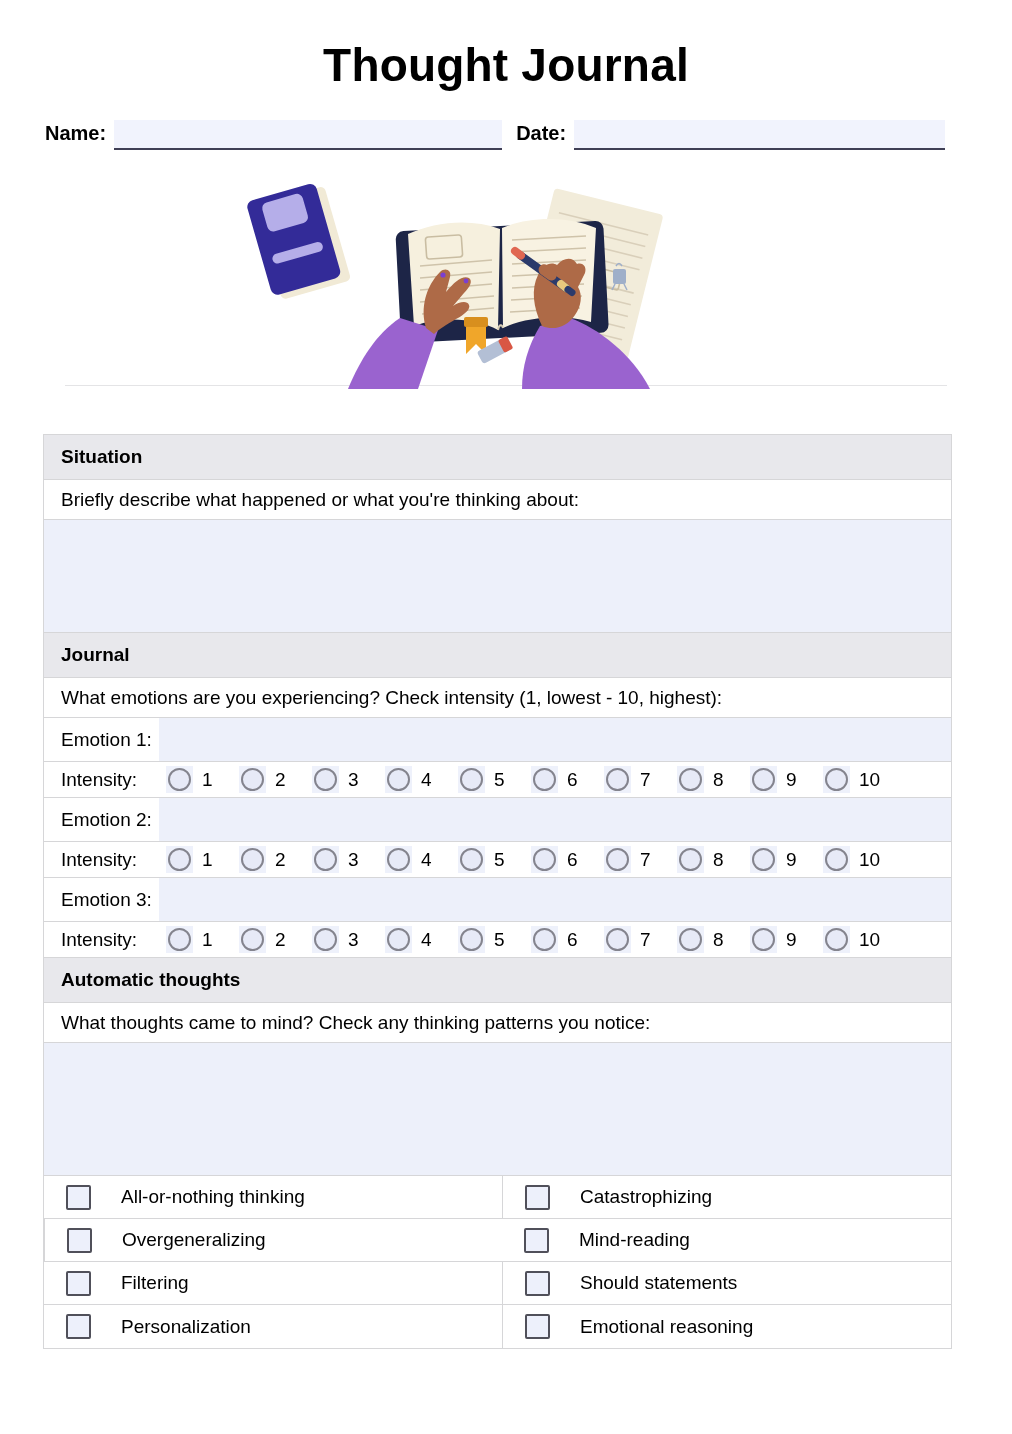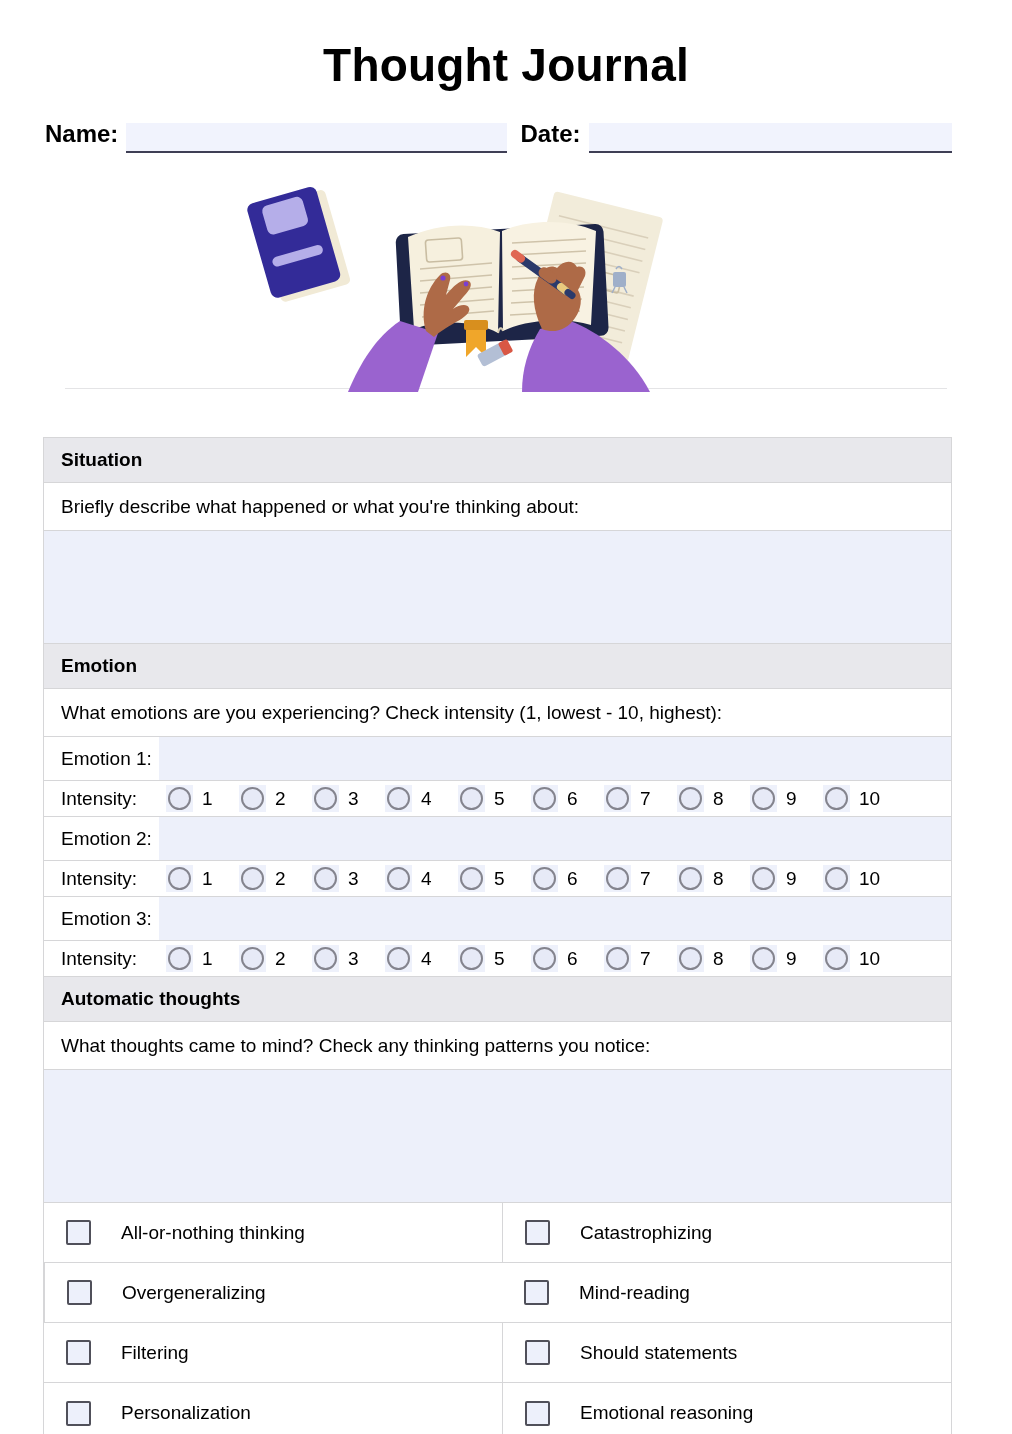--- a/index.html
+++ b/index.html
@@ -17,21 +17,21 @@
     font-weight: bold;
     padding-top: 38px;
     letter-spacing: 0.2px;
   }
   
   .name-date-row {
     display: flex;
     align-items: flex-end;
     margin: 28px 60px 0 45px;
   }
-  .nd-label { font-weight: bold; font-size: 24px; padding-bottom: 5px; white-space: nowrap; }
+  .nd-label { font-weight: bold; font-size: 20px; padding-bottom: 5px; white-space: nowrap; }
   .nd-field {
     background: #f1f3fd;
     border-bottom: 2px solid #3f3f55;
     height: 30px;
     margin-left: 8px;
   }
   .nd-field.name { width: 388px; margin-right: 14px; }
   .nd-field.date { width: 371px; }
   
   .illustration-wrap {
@@ -48,21 +48,21 @@
     font-size: 19px;
   }
   .row { border-bottom: 1px solid #d6d6d8; display: flex; align-items: center; background: #fff; }
   .row:last-child { border-bottom: none; }
   .section-header {
     background: #e8e8ec;
     font-weight: bold;
     height: 45px;
     padding-left: 17px;
   }
-  .instruction { height: 48px; padding-left: 17px; }
+  .instruction { height: 40px; padding-left: 17px; }
   .big-input { height: 113px; background: #edf0fa; border-bottom: 1px solid #d6d6d8; }
   .big-input.thoughts { height: 133px; }
   .field-row { height: 44px; padding: 0; }
   .field-label { width: 115px; padding-left: 17px; flex: none; }
   .field-input { flex: 1; align-self: stretch; background: #edf0fa; }
   .intensity-row { height: 36px; padding-left: 17px; }
   .intensity-label { width: 105px; flex: none; }
   .radio-item { width: 73px; flex: none; display: flex; align-items: center; }
   .radio-chip {
     width: 27px; height: 27px; flex: none;
@@ -72,21 +72,21 @@
   .radio {
     width: 23px; height: 23px;
     border-radius: 50%;
     border: 2px solid #84848e;
     background: #e7eaf7;
   }
   .radio-num { margin-left: 9px; }
   
   .checkbox-grid { display: grid; grid-template-columns: 458px 1fr; }
   .cb-cell {
-    height: 60px;
+    height: 43px;
     display: flex; align-items: center;
     padding-left: 22px;
     border-bottom: 1px solid #d6d6d8;
     background: #fff;
     text-align: center;
   }
   .cb-cell.right { border-left: 1px solid #d6d6d8; }
   .cb-cell.last { border-bottom: none; }
   .checkbox {
     width: 25px; height: 25px; flex: none;
@@ -190,21 +190,21 @@
     </g>
   </svg>
 </div>
 
 <div class="form-table">
 
   <div class="row section-header">Situation</div>
   <div class="row instruction">Briefly describe what happened or what you're thinking about:</div>
   <div class="row big-input"></div>
 
-  <div class="row section-header">Emotion</div>
+  <div class="row section-header">Journal</div>
   <div class="row instruction">What emotions are you experiencing? Check intensity (1, lowest - 10, highest):</div>
 
   <div class="row field-row">
     <span class="field-label">Emotion 1:</span>
     <div class="field-input"></div>
   </div>
   <div class="row intensity-row">
     <span class="intensity-label">Intensity:</span>
     <span class="radio-item">
         <span class="radio-chip">

